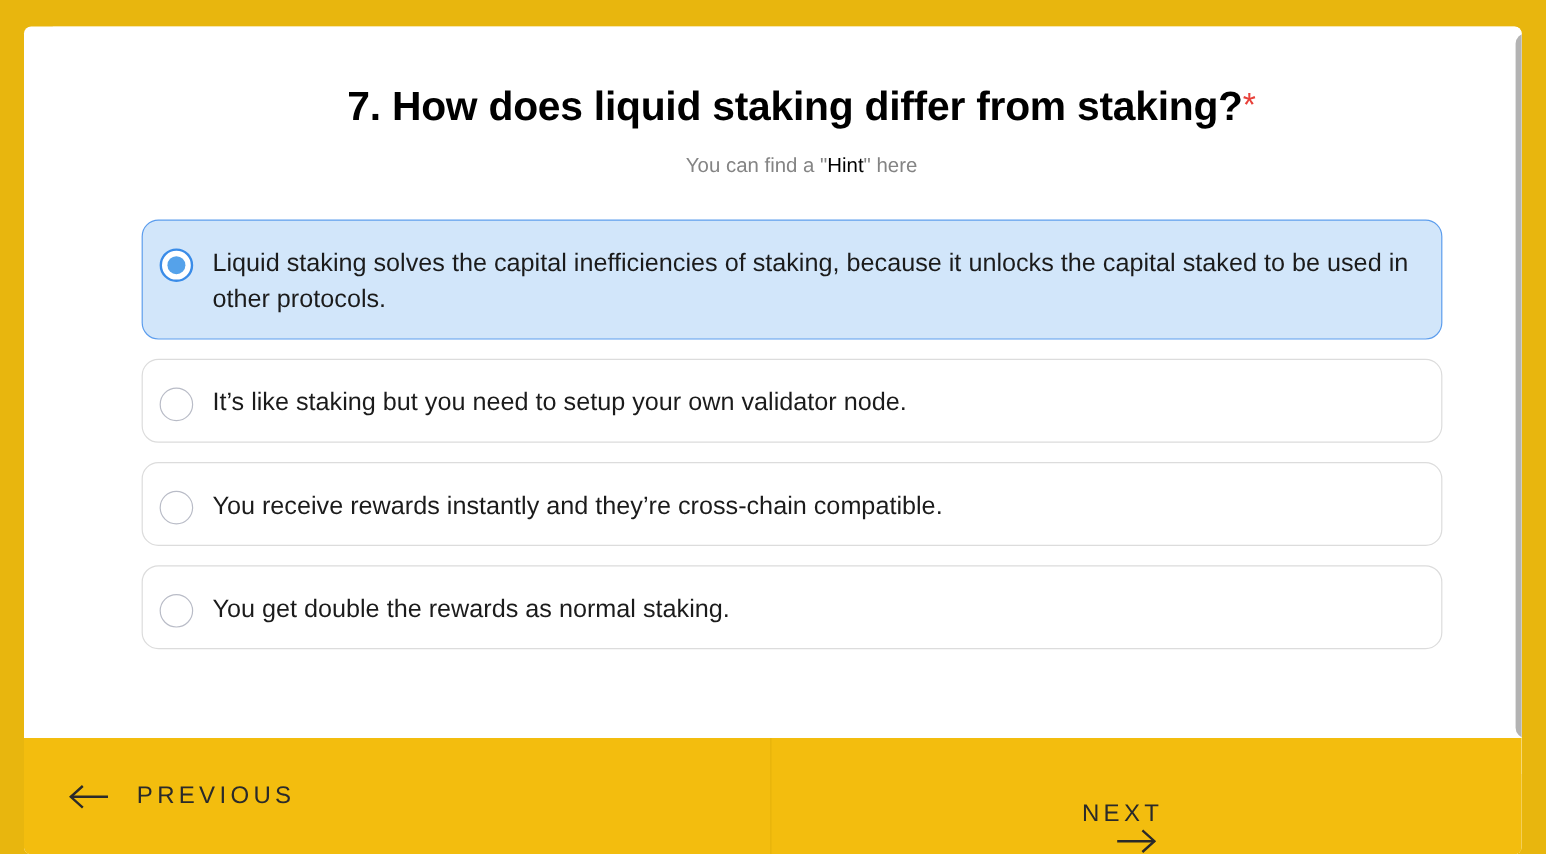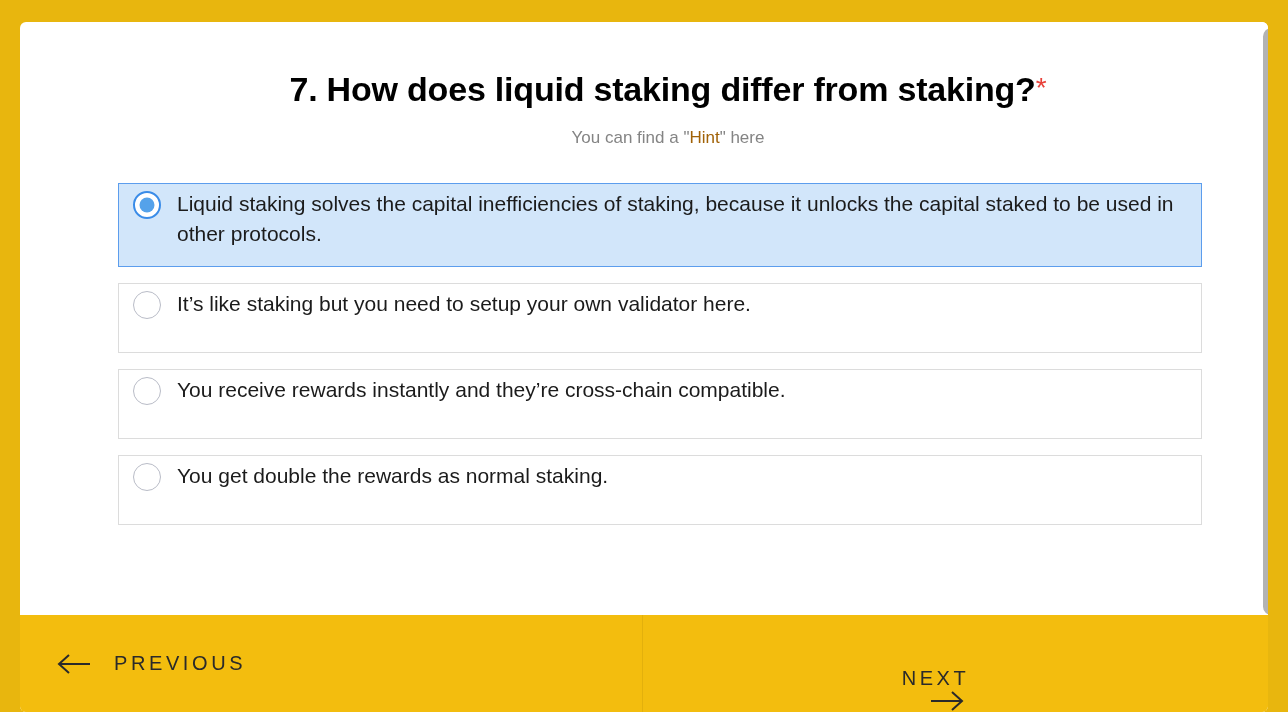--- a/index.html
+++ b/index.html
@@ -61,43 +61,43 @@
     top: 4px;
   }
   .hint-line {
     text-align: center;
     font-size: 17px;
     color: #848484;
     margin-top: 19px;
     line-height: 1.2;
   }
   .hint-link {
-    color: #a16207;
+    color: #000000;
     cursor: pointer;
   }
 
   
   #options-list {
     margin: 0;
     padding: 0;
     list-style: none;
     position: absolute;
     left: 74px;
     top: 161px;
     width: 1084px;
   }
   .option-row {
     box-sizing: border-box;
     width: 1084px;
     background: #ffffff;
     border: 1px solid #dcdcdc;
-    border-radius: 0;
+    border-radius: 14px;
     display: flex;
     align-items: flex-start;
-    padding: 4px 18px 16px 14px;
+    padding: 20px 18px 16px 14px;
     margin-bottom: 16px;
     min-height: 70px;
     cursor: pointer;
   }
   .option-row.selected {
     background: #d2e6fa;
     border: 1px solid #5c9ded;
   }
 
   .radio {
@@ -220,21 +220,21 @@
 
     <ul id="options-list">
 
       <li class="option-row selected">
         <span class="radio"></span>
         <span class="option-text">Liquid staking solves the capital inefficiencies of staking, because it unlocks the capital staked to be used in other protocols.</span>
       </li>
 
       <li class="option-row">
         <span class="radio"></span>
-        <span class="option-text">It’s like staking but you need to setup your own validator here.</span>
+        <span class="option-text">It’s like staking but you need to setup your own validator node.</span>
       </li>
 
       <li class="option-row">
         <span class="radio"></span>
         <span class="option-text">You receive rewards instantly and they’re cross-chain compatible.</span>
       </li>
 
       <li class="option-row">
         <span class="radio"></span>
         <span class="option-text">You get double the rewards as normal staking.</span>

